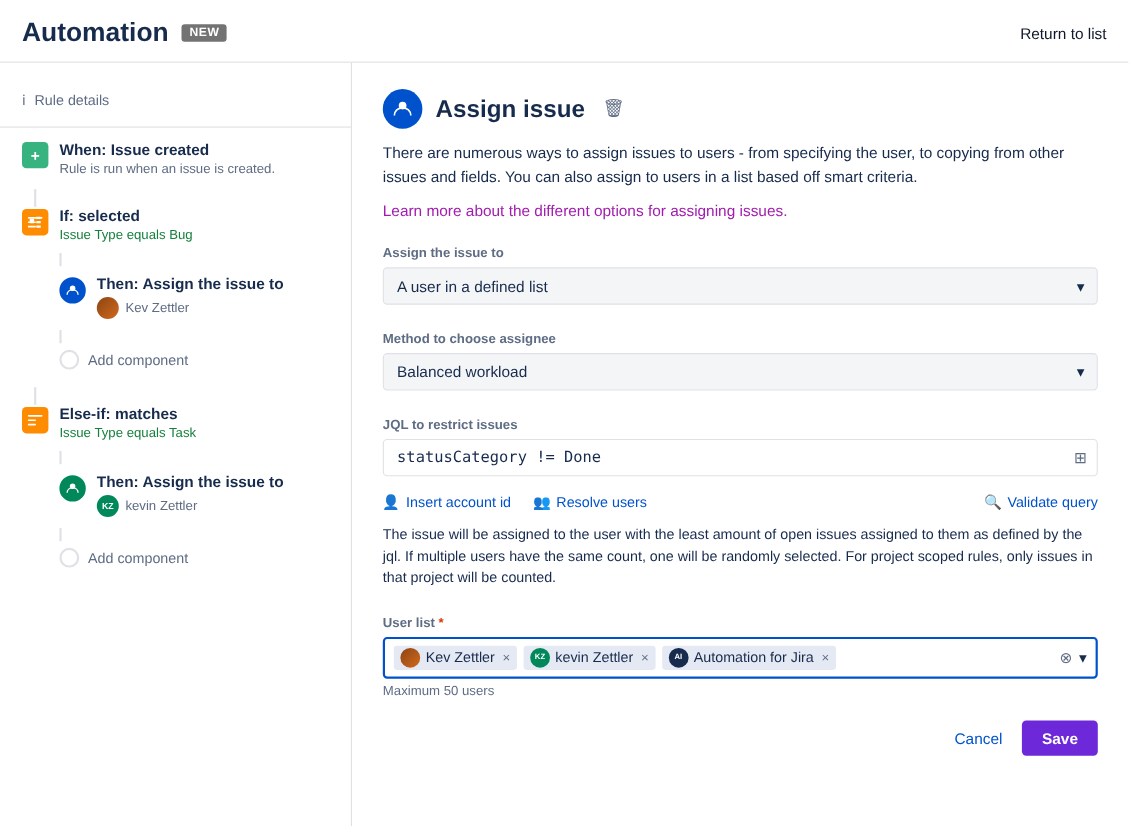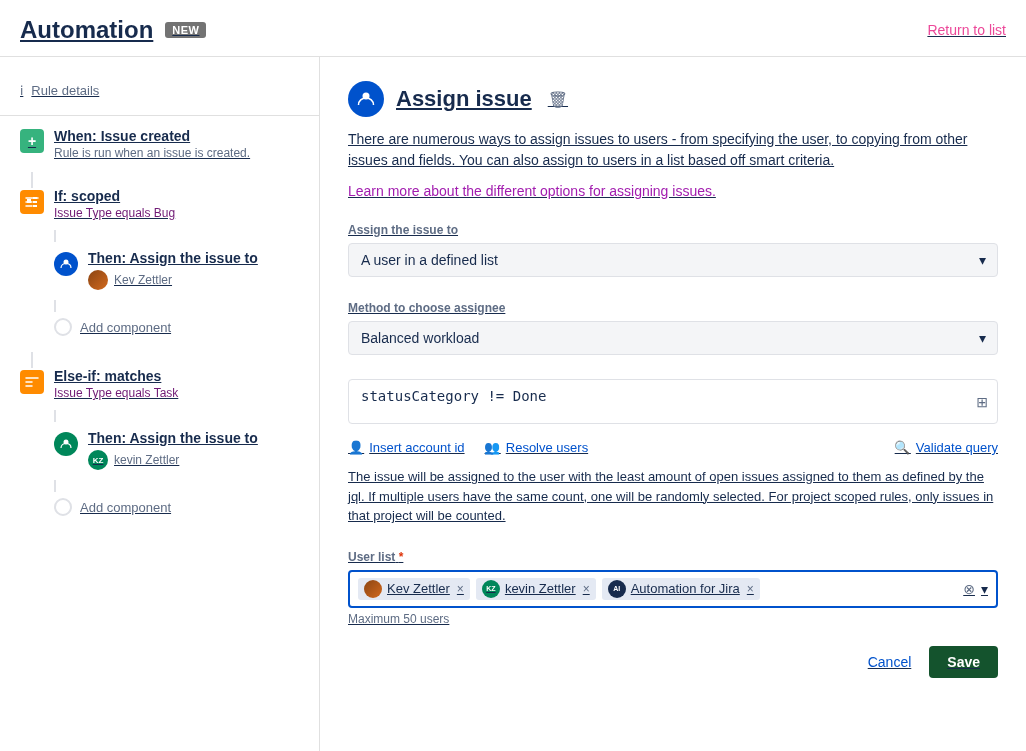--- a/index.html
+++ b/index.html
@@ -1,43 +1,43 @@
 <!DOCTYPE html>
 <html><head>
   <meta charset="utf-8">
   <style>
     * { box-sizing: border-box; margin: 0; padding: 0; }
     body { font-family: -apple-system, BlinkMacSystemFont, 'Segoe UI', sans-serif; font-size: 14px; color: #172b4d; background: #fff; }
 
-    .app-container { display: flex; flex-direction: column; height: 751px; overflow: hidden; text-decoration: underline; }
+    .app-container { display: flex; flex-direction: column; height: 751px; overflow: hidden; }
 
     .header { display: flex; align-items: center; justify-content: space-between; padding: 16px 20px 12px 20px; border-bottom: 1px solid #e0e0e0; }
     .header-left { display: flex; align-items: center; gap: 12px; }
     .header-title { font-size: 24px; font-weight: 700; color: #172b4d; }
     .new-badge { background: #737373; color: #fff; font-size: 11px; font-weight: 700; padding: 2px 7px; border-radius: 3px; letter-spacing: 0.5px; }
-    .return-link { color: #ec4899; font-size: 14px; text-decoration: none; cursor: pointer; }
+    .return-link { color: #0f172a; font-size: 14px; text-decoration: none; cursor: pointer; }
 
     .main-content { display: flex; flex: 1; overflow: hidden; }
 
     
     .sidebar { width: 320px; min-width: 320px; border-right: 1px solid #e0e0e0; padding: 16px 0; overflow-y: auto; }
     .rule-details { display: flex; align-items: center; gap: 8px; padding: 8px 20px 16px 20px; border-bottom: 1px solid #e0e0e0; color: #5e6c84; font-size: 13px; }
 
     .sidebar-item { padding: 12px 20px; }
     .sidebar-trigger { display: flex; align-items: flex-start; gap: 10px; }
     .trigger-icon { width: 24px; height: 24px; border-radius: 4px; background: #36b37e; display: flex; align-items: center; justify-content: center; color: #fff; font-size: 14px; font-weight: 700; flex-shrink: 0; margin-top: 1px; }
     .trigger-label { font-weight: 600; color: #172b4d; font-size: 14px; }
     .trigger-desc { color: #5e6c84; font-size: 12px; margin-top: 2px; }
 
     .connector-line { width: 2px; background: #dfe1e6; height: 16px; margin-left: 31px; }
 
     .condition-block { display: flex; align-items: flex-start; gap: 10px; padding: 0 20px; }
     .condition-icon { width: 24px; height: 24px; border-radius: 4px; background: #ff8b00; display: flex; align-items: center; justify-content: center; color: #fff; font-size: 12px; flex-shrink: 0; margin-top: 2px; }
     .condition-label { font-weight: 600; color: #172b4d; font-size: 14px; }
-    .condition-desc { color: #701a75; font-size: 12px; margin-top: 2px; }
+    .condition-desc { color: #15803d; font-size: 12px; margin-top: 2px; }
 
     .action-block { display: flex; align-items: flex-start; gap: 10px; }
     .action-icon { width: 24px; height: 24px; border-radius: 50%; background: #0052cc; display: flex; align-items: center; justify-content: center; color: #fff; font-size: 12px; flex-shrink: 0; margin-top: 2px; }
     .action-label { font-weight: 600; color: #172b4d; font-size: 14px; }
 
     .avatar-row { display: flex; align-items: center; gap: 6px; margin-top: 4px; }
     .avatar-kev { background: linear-gradient(135deg, #8B4513, #D2691E); width: 20px; height: 20px; border-radius: 50%; }
     .avatar-kevin { background: #00875a; width: 20px; height: 20px; border-radius: 50%; display: flex; align-items: center; justify-content: center; color: #fff; font-size: 8px; font-weight: 700; }
     .add-component-circle { width: 18px; height: 18px; border-radius: 50%; border: 2px solid #dfe1e6; display: flex; align-items: center; justify-content: center; }
 
@@ -53,21 +53,21 @@
     .learn-more-link { color: #a21caf; font-size: 14px; cursor: pointer; display: block; }
 
     .field-label { font-size: 12px; font-weight: 600; color: #5e6c84; margin-bottom: 6px; text-transform: none; letter-spacing: 0; }
     .field-group { margin-bottom: 16px; margin-top: 24px; }
 
     .select-field { width: 100%; padding: 8px 36px 8px 12px; border: 1px solid #dfe1e6; border-radius: 4px; background: #f4f5f7; font-size: 14px; color: #172b4d; appearance: none; cursor: pointer; position: relative; }
     .select-wrapper { position: relative; }
     .select-wrapper::after { content: '▾'; position: absolute; right: 12px; top: 50%; transform: translateY(-50%); color: #172b4d; pointer-events: none; }
 
     .jql-input-wrapper { position: relative; }
-    .jql-input { width: 100%; padding: 8px 36px 19px 12px; border: 1px solid #dfe1e6; border-radius: 4px; background: #fff; font-size: 14px; color: #172b4d; font-family: monospace; }
+    .jql-input { width: 100%; padding: 8px 36px 8px 12px; border: 1px solid #dfe1e6; border-radius: 4px; background: #fff; font-size: 14px; color: #172b4d; font-family: monospace; }
     .jql-icon { position: absolute; right: 10px; top: 50%; transform: translateY(-50%); color: #5e6c84; font-size: 14px; cursor: pointer; }
 
     .action-links { display: flex; align-items: center; gap: 20px; margin-bottom: 12px; }
     .action-link { display: flex; align-items: center; gap: 5px; color: #0052cc; font-size: 13px; cursor: pointer; }
     .validate-link { margin-left: auto; }
 
     .info-text { color: #172b4d; font-size: 13px; line-height: 1.5; margin-bottom: 16px; }
 
     .user-list-label { font-size: 12px; font-weight: 600; color: #5e6c84; margin-bottom: 6px; }
     .required-star { color: #de350b; }
@@ -79,21 +79,21 @@
     .avatar-ai-tag { background: #172b4d; width: 18px; height: 18px; border-radius: 50%; display: flex; align-items: center; justify-content: center; color: #fff; font-size: 7px; font-weight: 700; }
     .tag-close { cursor: pointer; color: #5e6c84; font-size: 12px; margin-left: 2px; }
     .user-list-controls { margin-left: auto; display: flex; align-items: center; gap: 6px; }
     .clear-icon { color: #5e6c84; cursor: pointer; font-size: 14px; }
     .dropdown-icon { color: #172b4d; cursor: pointer; font-size: 14px; }
 
     .max-users { font-size: 12px; color: #5e6c84; margin-top: 4px; margin-bottom: 20px; }
 
     .footer-buttons { display: flex; justify-content: flex-end; gap: 0; margin-top: 8px; }
     .cancel-btn { padding: 8px 18px; border: none; background: none; color: #0052cc; font-size: 14px; font-weight: 500; cursor: pointer; border-radius: 4px; }
-    .save-btn { padding: 8px 18px; background: #14532d; color: #fff; border: none; border-radius: 4px; font-size: 14px; font-weight: 600; cursor: pointer; }
+    .save-btn { padding: 8px 18px; background: #6d28d9; color: #fff; border: none; border-radius: 4px; font-size: 14px; font-weight: 600; cursor: pointer; }
   </style>
 </head>
 <body>
 
 <div class="app-container">
 
   <div class="header">
     <div class="header-left">
       <span class="header-title">Automation</span>
       <span class="new-badge">NEW</span>
@@ -123,21 +123,21 @@
 
       <div style="padding: 0 20px;">
         <div class="condition-block" style="padding: 0;">
           <div class="condition-icon">
             <svg width="14" height="14" viewBox="0 0 14 14" fill="none" xmlns="http://www.w3.org/2000/svg">
               <path d="M2 4h4v4H2V4zm6-2h4v2H8V2zm0 4h4v2H8V6zm0 4h4v2H8v-2z" fill="white"></path>
               <path d="M1 3 L13 3 M1 7 L7 7 M1 11 L7 11" stroke="white" stroke-width="1.5" stroke-linecap="round"></path>
             </svg>
           </div>
           <div>
-            <div class="condition-label">If: scoped</div>
+            <div class="condition-label">If: selected</div>
             <div class="condition-desc">Issue Type equals Bug</div>
           </div>
         </div>
       </div>
 
       <div style="padding: 0 20px 0 54px; margin-top: 10px;">
         <div class="connector-line" style="margin-left: 0; margin-bottom: 8px; height: 12px;"></div>
         <div class="action-block">
           <div class="action-icon">
             <svg width="12" height="12" viewBox="0 0 12 12" fill="white">
@@ -236,20 +236,21 @@
       <div class="field-group">
         <div class="field-label">Method to choose assignee</div>
         <div class="select-wrapper">
           <select class="select-field">
             <option>Balanced workload</option>
           </select>
         </div>
       </div>
 
       <div class="field-group">
+        <div class="field-label">JQL to restrict issues</div>
         <div class="jql-input-wrapper">
           <input type="text" class="jql-input" value="statusCategory != Done" style="">
           <span class="jql-icon">⊞</span>
         </div>
       </div>
 
       <div class="action-links">
         <div class="action-link">
           <span>👤</span>
           <span>Insert account id</span>

